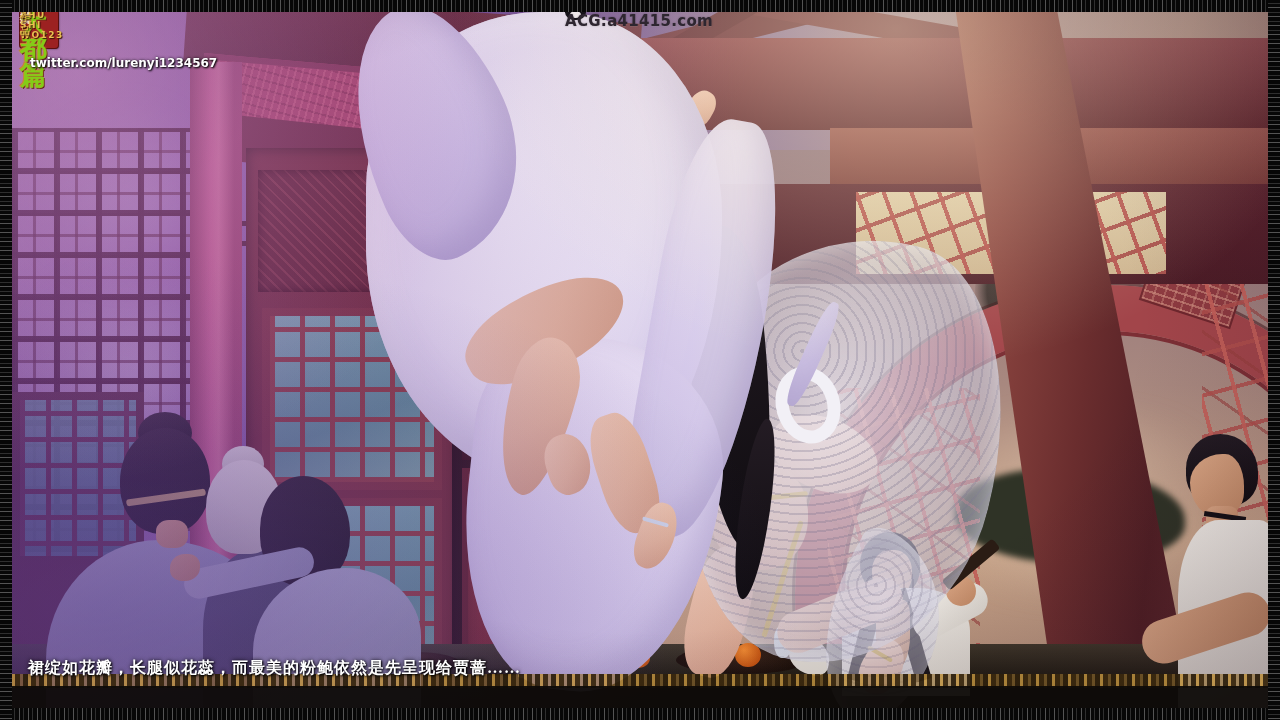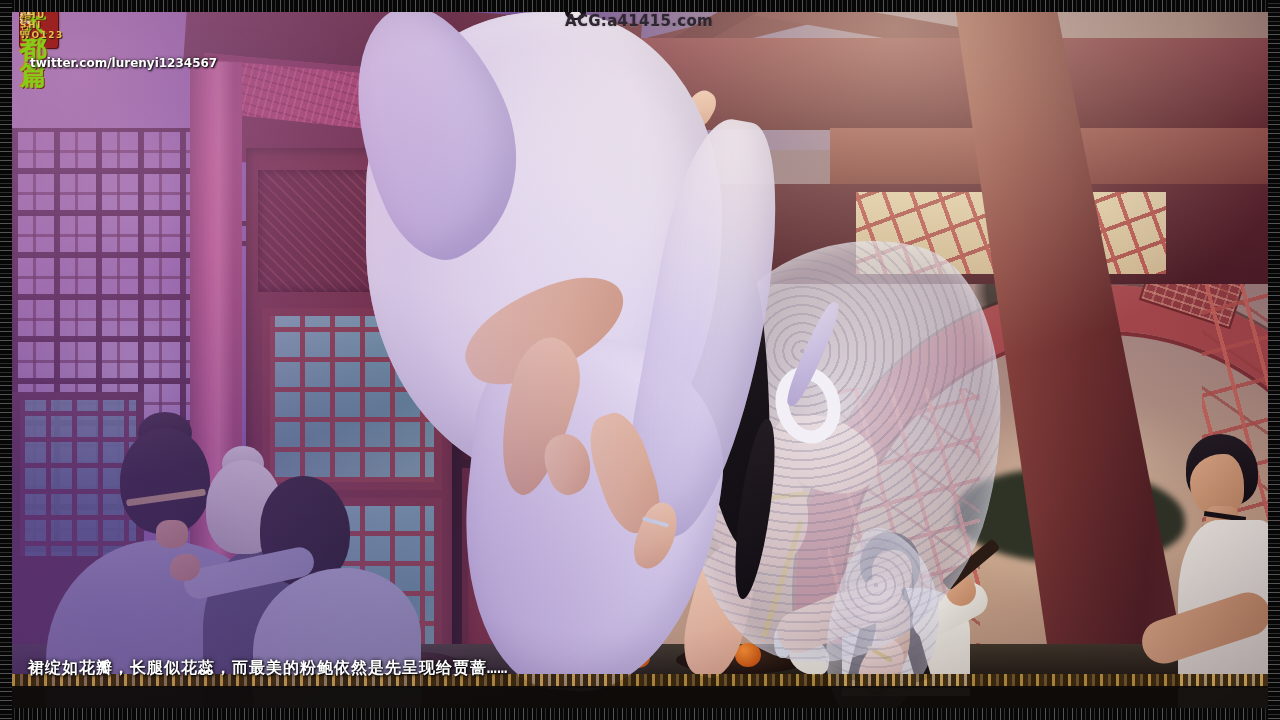--- a/index.html
+++ b/index.html
@@ -118,21 +118,21 @@
   .logo-artist{position:static;color:#e8c050;font-size:9px;font-weight:bold;letter-spacing:1.5px;text-shadow:1px 1px 1px #3a1005;}
   .logo-suffix{position:static;color:#e8c050;font-size:10px;font-family:"DejaVu Serif",serif;text-shadow:1px 1px 1px #3a1005;}
   .twitter{left:30px;top:56px;z-index:55;color:#ffffff;font-size:12px;font-weight:bold;text-shadow:1px 1px 2px #000,0 0 3px rgba(0,0,0,.8);}
   .sitemark{left:565px;top:11px;z-index:55;display:flex;align-items:center;gap:6px;}
   .panda{position:static;width:21px;height:17px;background:#17131a;border-radius:50% 50% 46% 46%;position:relative;flex:none;}
   .panda::before{content:"";position:absolute;left:-3px;top:-4px;width:9px;height:9px;background:#17131a;border-radius:50%;}
   .panda::after{content:"";position:absolute;right:-3px;top:-4px;width:9px;height:9px;background:#17131a;border-radius:50%;}
   .panda i{position:absolute;left:5px;top:8px;width:11px;height:7px;background:#efe8ea;border-radius:50%;}
   .sitetext{position:static;color:#2e2630;font-size:15px;font-weight:bold;letter-spacing:.3px;text-shadow:0 1px 1px rgba(255,255,255,.12),0 0 2px rgba(0,0,0,.35);}
   .caption{left:28px;top:658px;z-index:50;color:#ffffff;font-size:16px;letter-spacing:1px;
-        font-family:Liberation Mono, monospace;font-weight:bold;
+        font-family:Liberation Serif, serif;font-weight:bold;
         text-shadow:1px 1px 2px #000,0 0 4px rgba(0,0,0,.9);white-space:nowrap;}
 </style>
 </head>
 <body>
 
 <div id="stage">
 
   <div class="sky"></div>
   <div class="cloud" style="left:0;top:270px;width:260px;height:210px;background:radial-gradient(circle,rgba(212,197,216,.6),transparent 70%);"></div>
   <div class="cloud" style="left:20px;top:110px;width:210px;height:170px;background:radial-gradient(circle,rgba(195,172,208,.55),transparent 70%);"></div>

